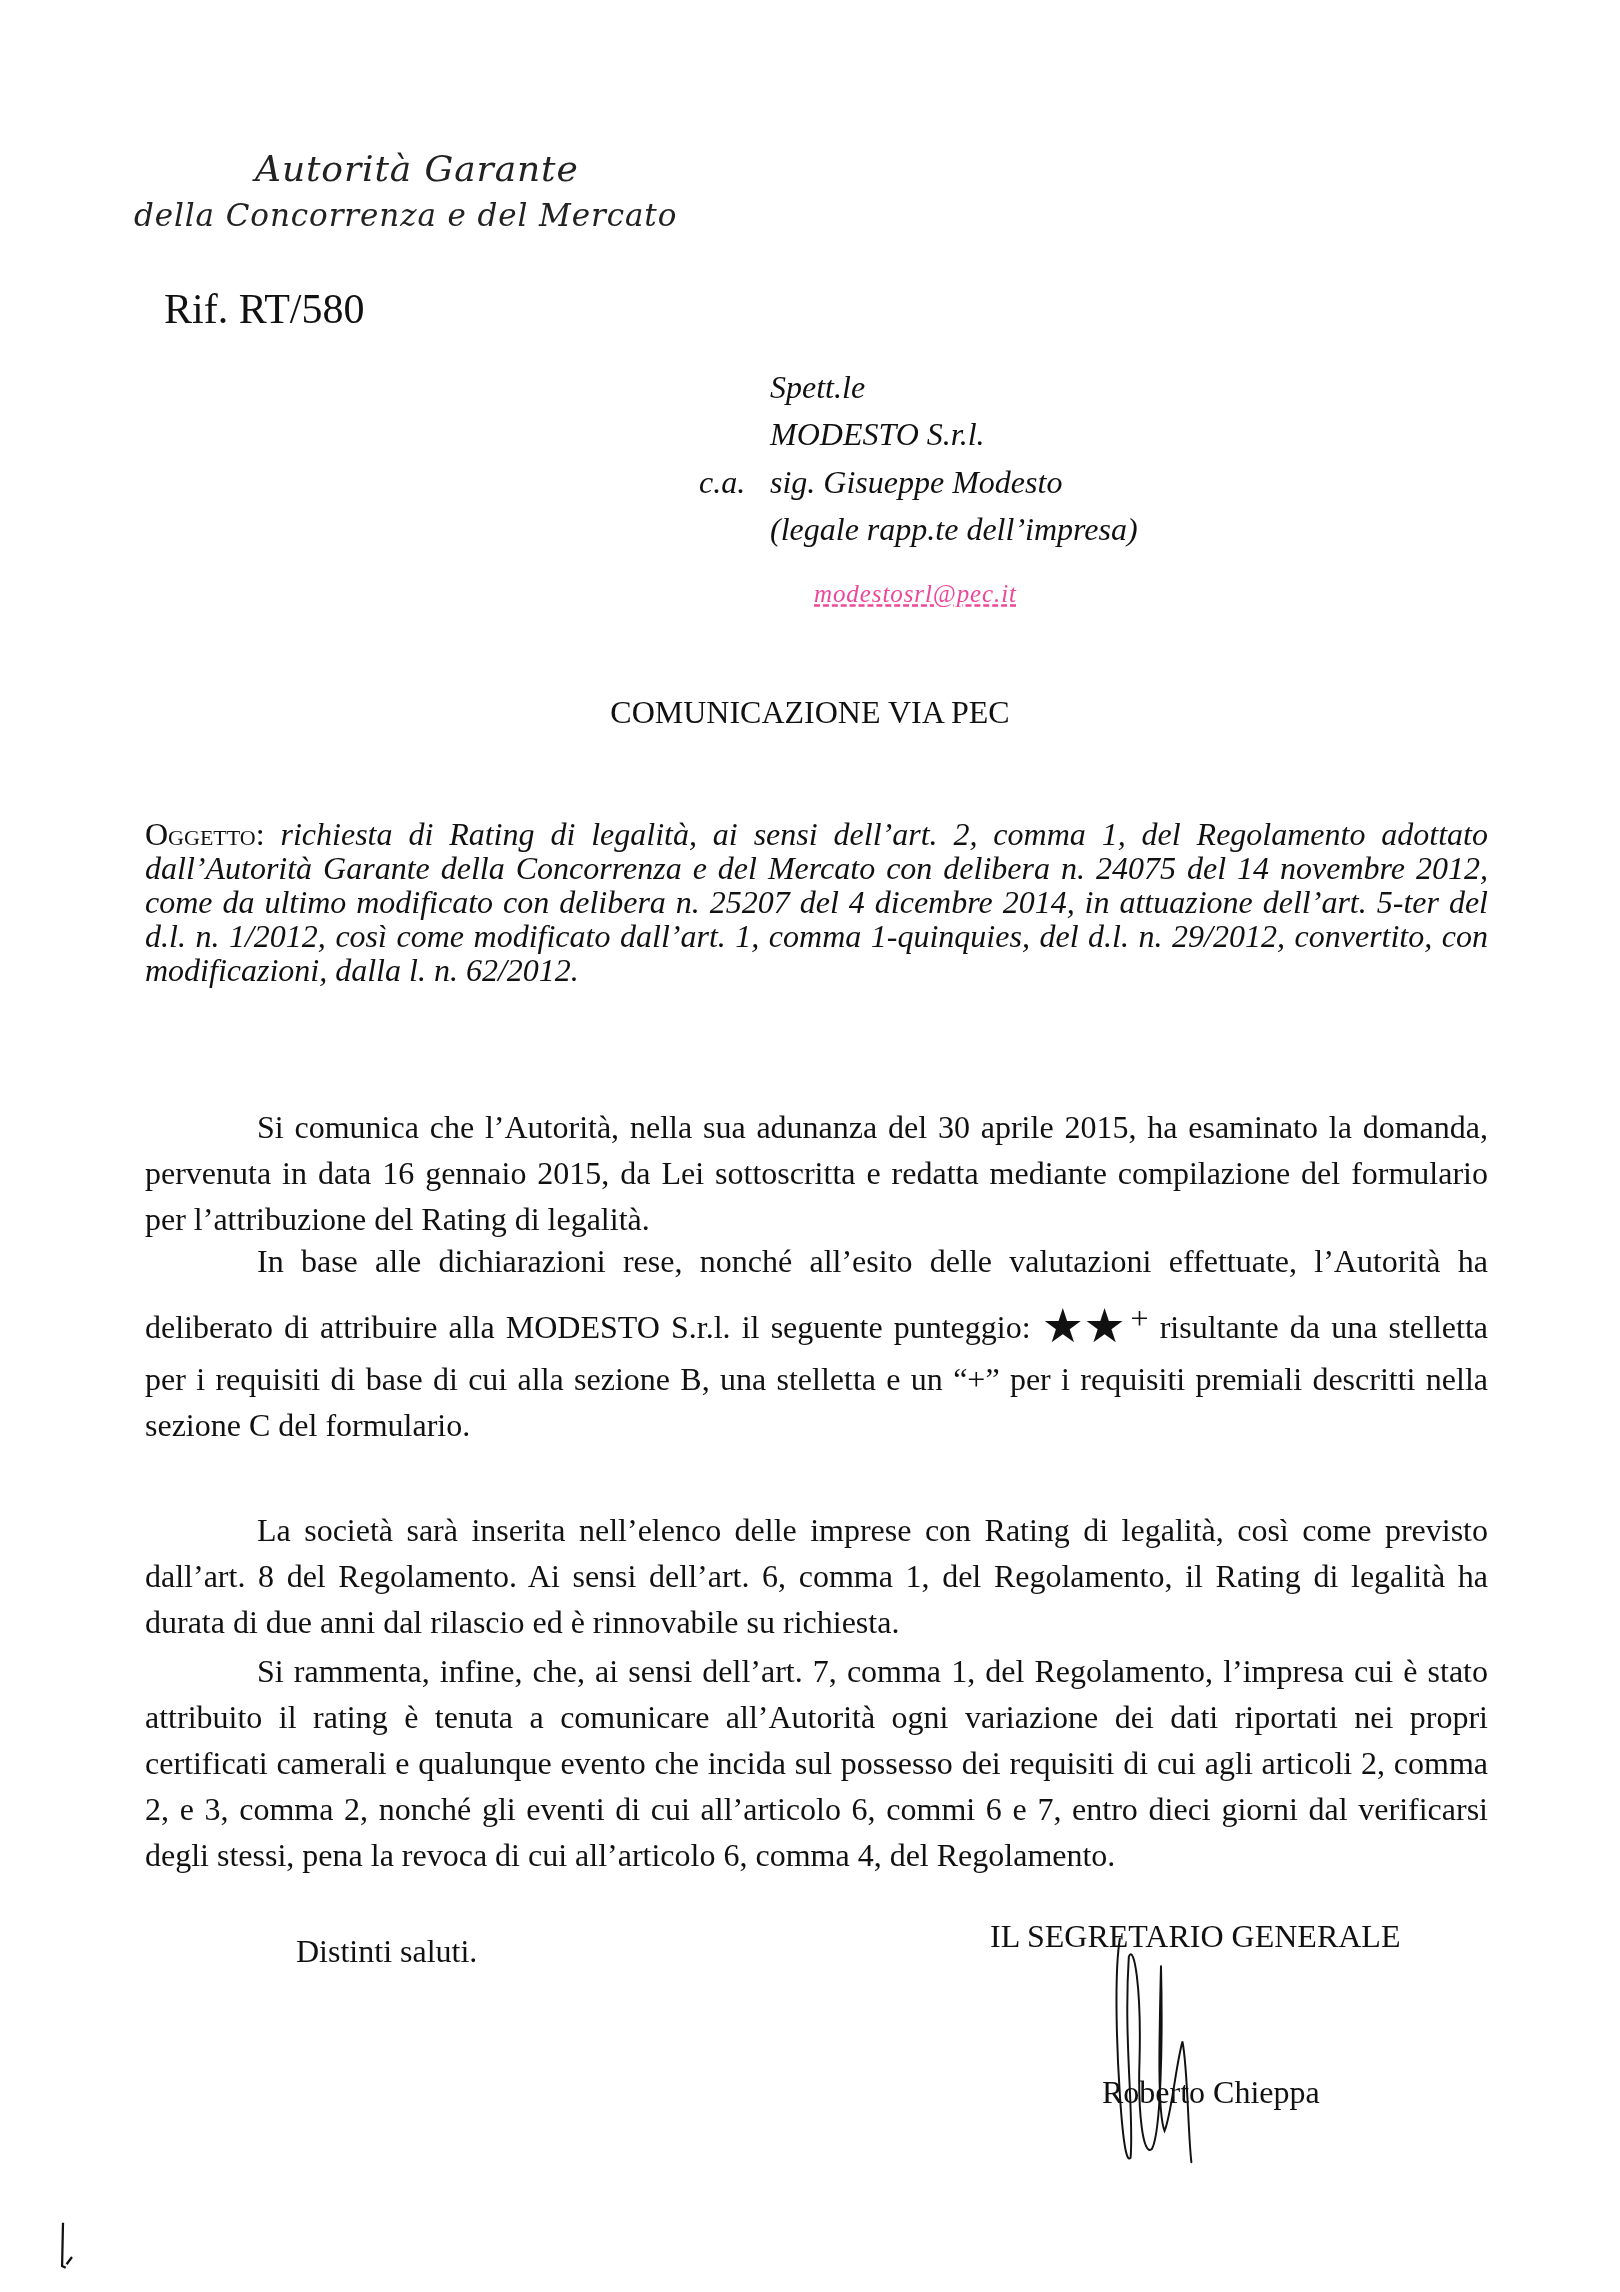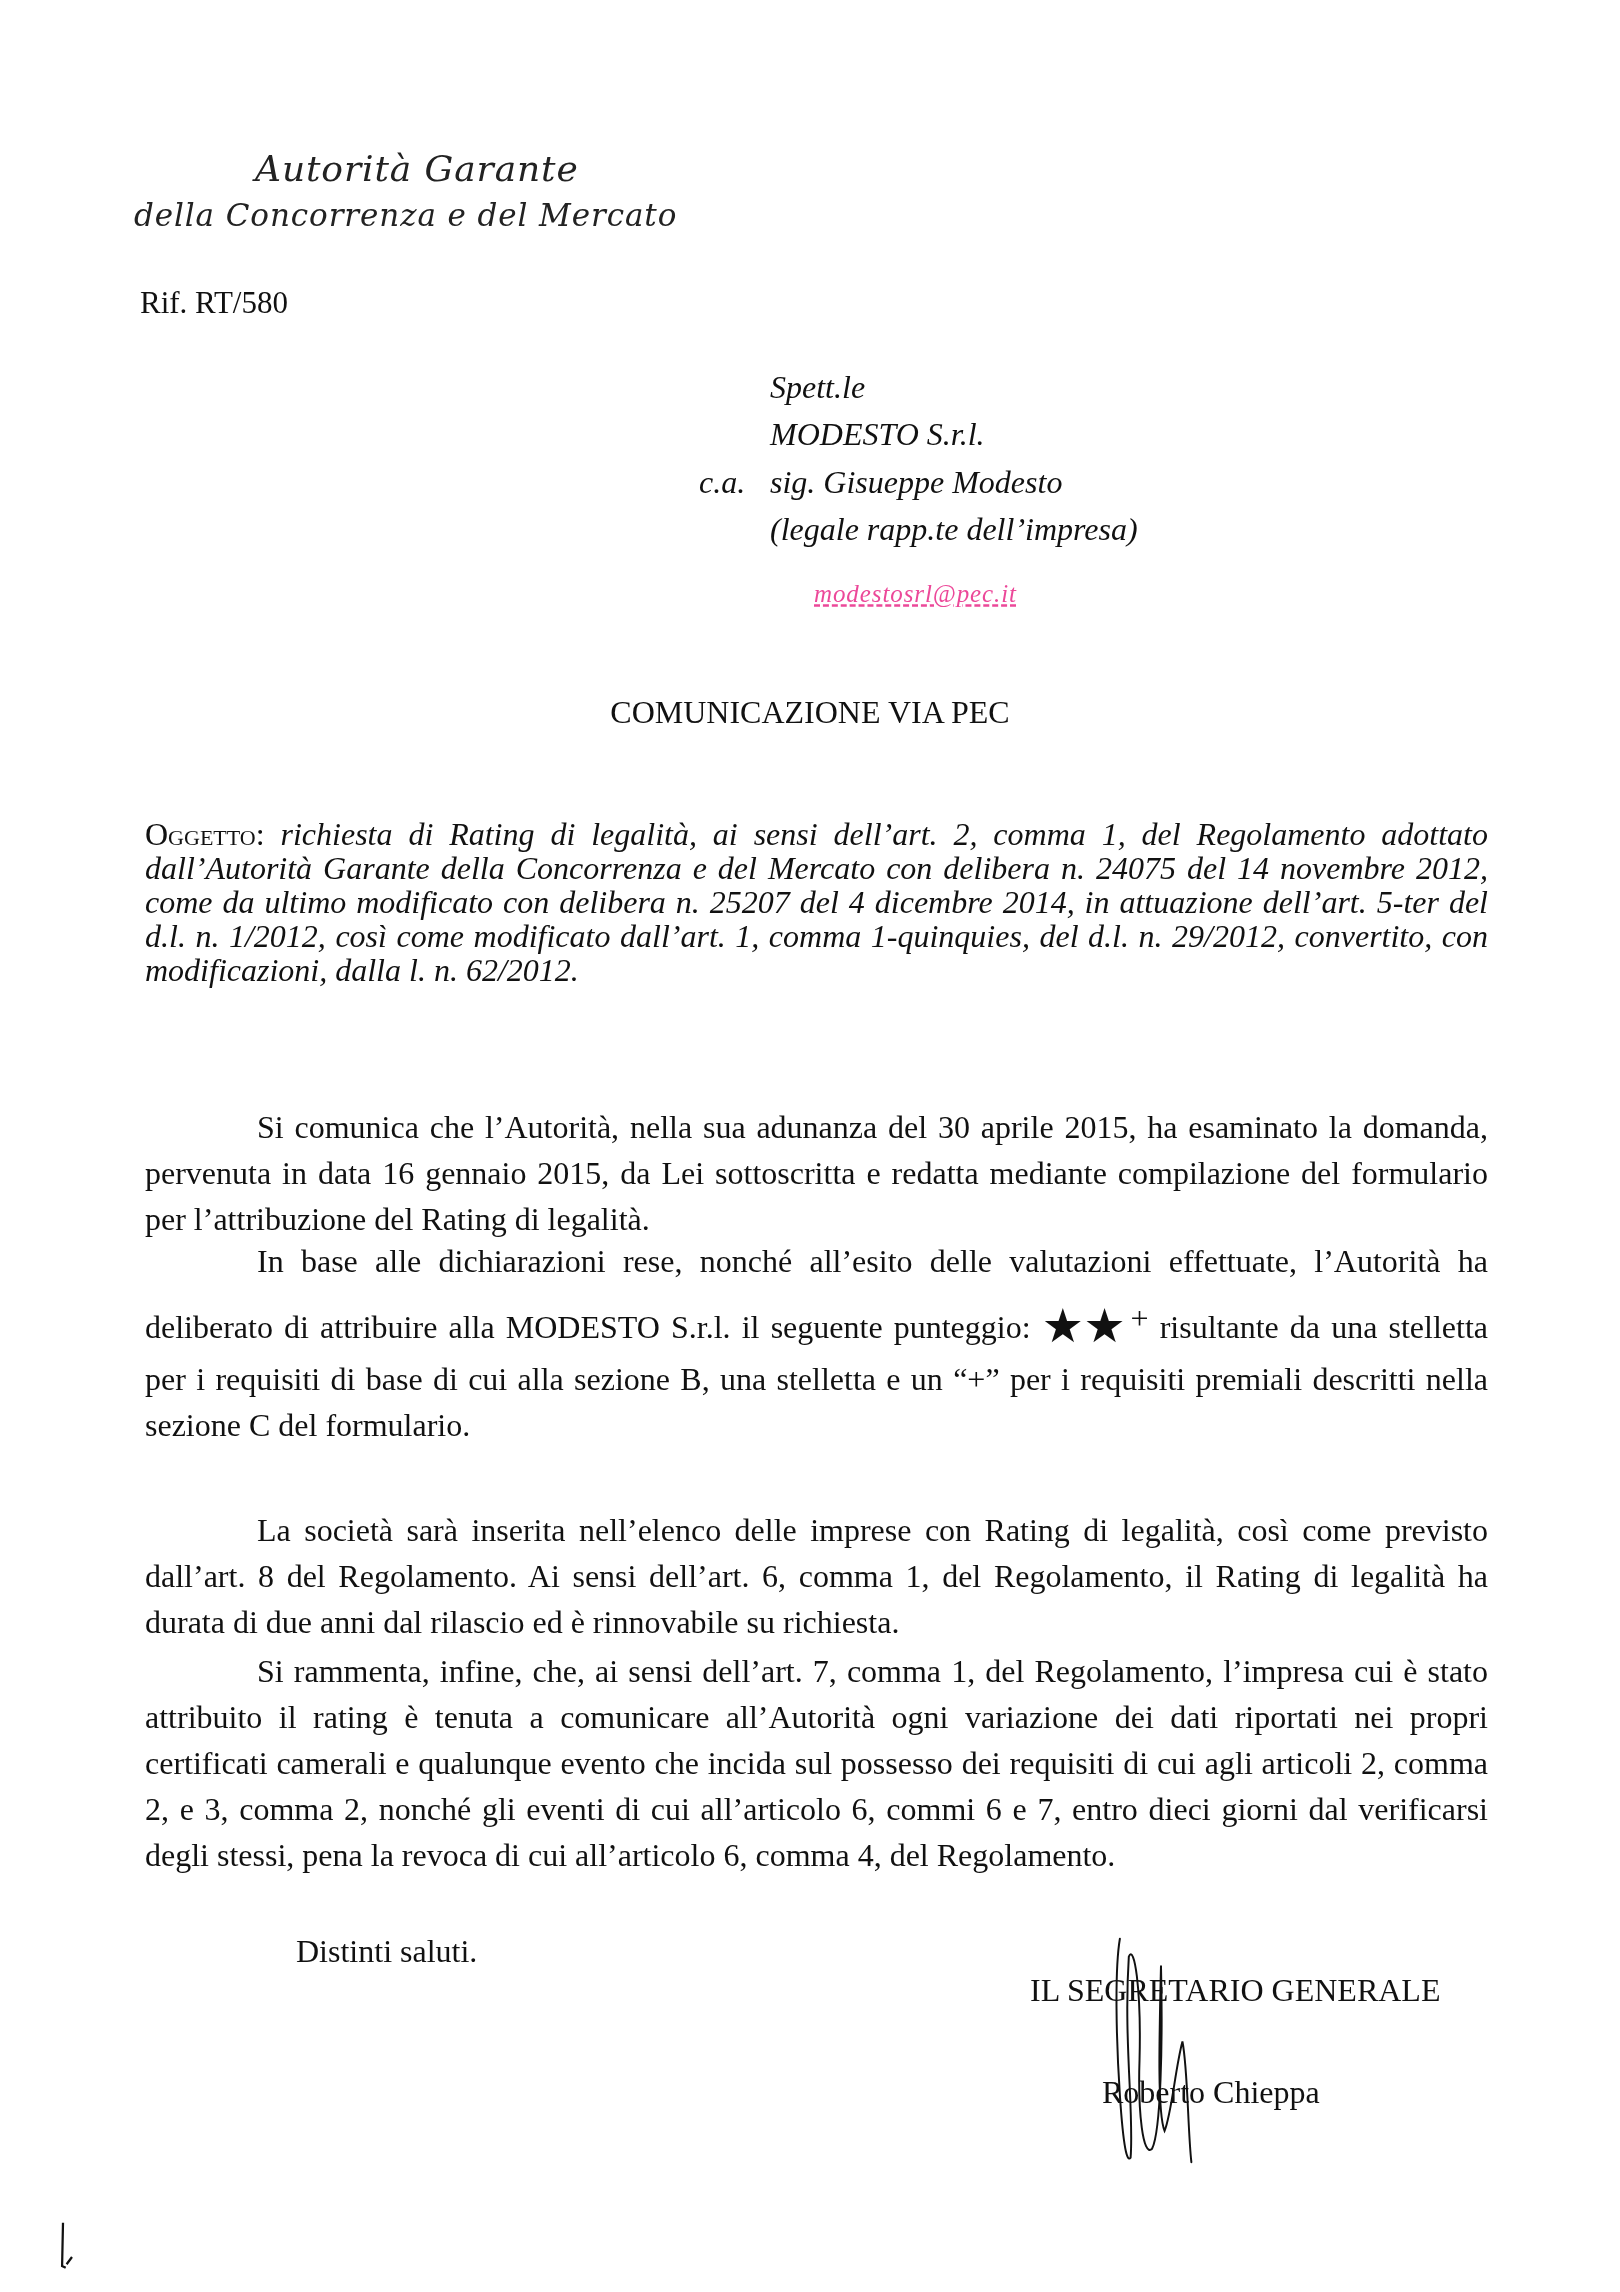--- a/index.html
+++ b/index.html
@@ -10,21 +10,21 @@
   }
   .abs { position: absolute; }
   .letterhead {
     font-family: "DejaVu Serif", "Liberation Serif", serif;
     font-style: italic;
     color: #222;
     letter-spacing: 0.9px;
   }
   .lh1 { left: 255px; top: 148px; font-size: 36px; }
   .lh2 { left: 134px; top: 197px; font-size: 31px; }
-  .rif { left: 140px; top: 285px; font-size: 31px; }
+  .rif { left: 164px; top: 285px; font-size: 42px; }
 
   .addr { left: 770px; font-size: 32px; font-style: italic; }
   .ca { left: 699px; top: 464px; font-size: 32px; font-style: italic; }
   .email { left: 770px; top: 580px; font-size: 25px; font-style: italic; color: #ec4899;
            text-decoration: underline; text-decoration-style: dashed; letter-spacing: 0.9px; margin-left: 44px; }
 
   .title { left: 0; width: 1620px; top: 694px; text-align: center; font-size: 32px; }
 
   .oggetto {
     left: 145px; width: 1343px; top: 817px; font-size: 32px; line-height: 34px;
@@ -39,21 +39,21 @@
   }
   .p1 { top: 1104px; }
   .p2 { top: 1233px; }
   .p2 .line2 { line-height: 57px; }
   .stars { font-size: 47px; vertical-align: -3.6px; letter-spacing: -3.6px; }
   .plus { font-size: 32px; vertical-align: 9px; margin-left: 5.4px; }
   .p3 { top: 1491px; margin-top: 16px; }
   .p4 { top: 1648px; }
 
   .closing { left: 260px; top: 1933px; font-size: 32px; margin-left: 36px; }
-  .sig-title { left: 990px; top: 1972px; font-size: 32px; margin-left: 40px; }
+  .sig-title { left: 990px; top: 1918px; font-size: 32px; }
   .sig-name { left: 1102px; top: 2074px; font-size: 32px; }
   .signature { left: 1102px; top: 1934px; }
   .scan-mark { left: 54px; top: 2221px; }
 </style>
 </head>
 <body>
 
 <div class="abs letterhead lh1">Autorità Garante</div>
 <div class="abs letterhead lh2">della Concorrenza e del Mercato</div>
 <div class="abs rif">Rif. RT/580</div>

